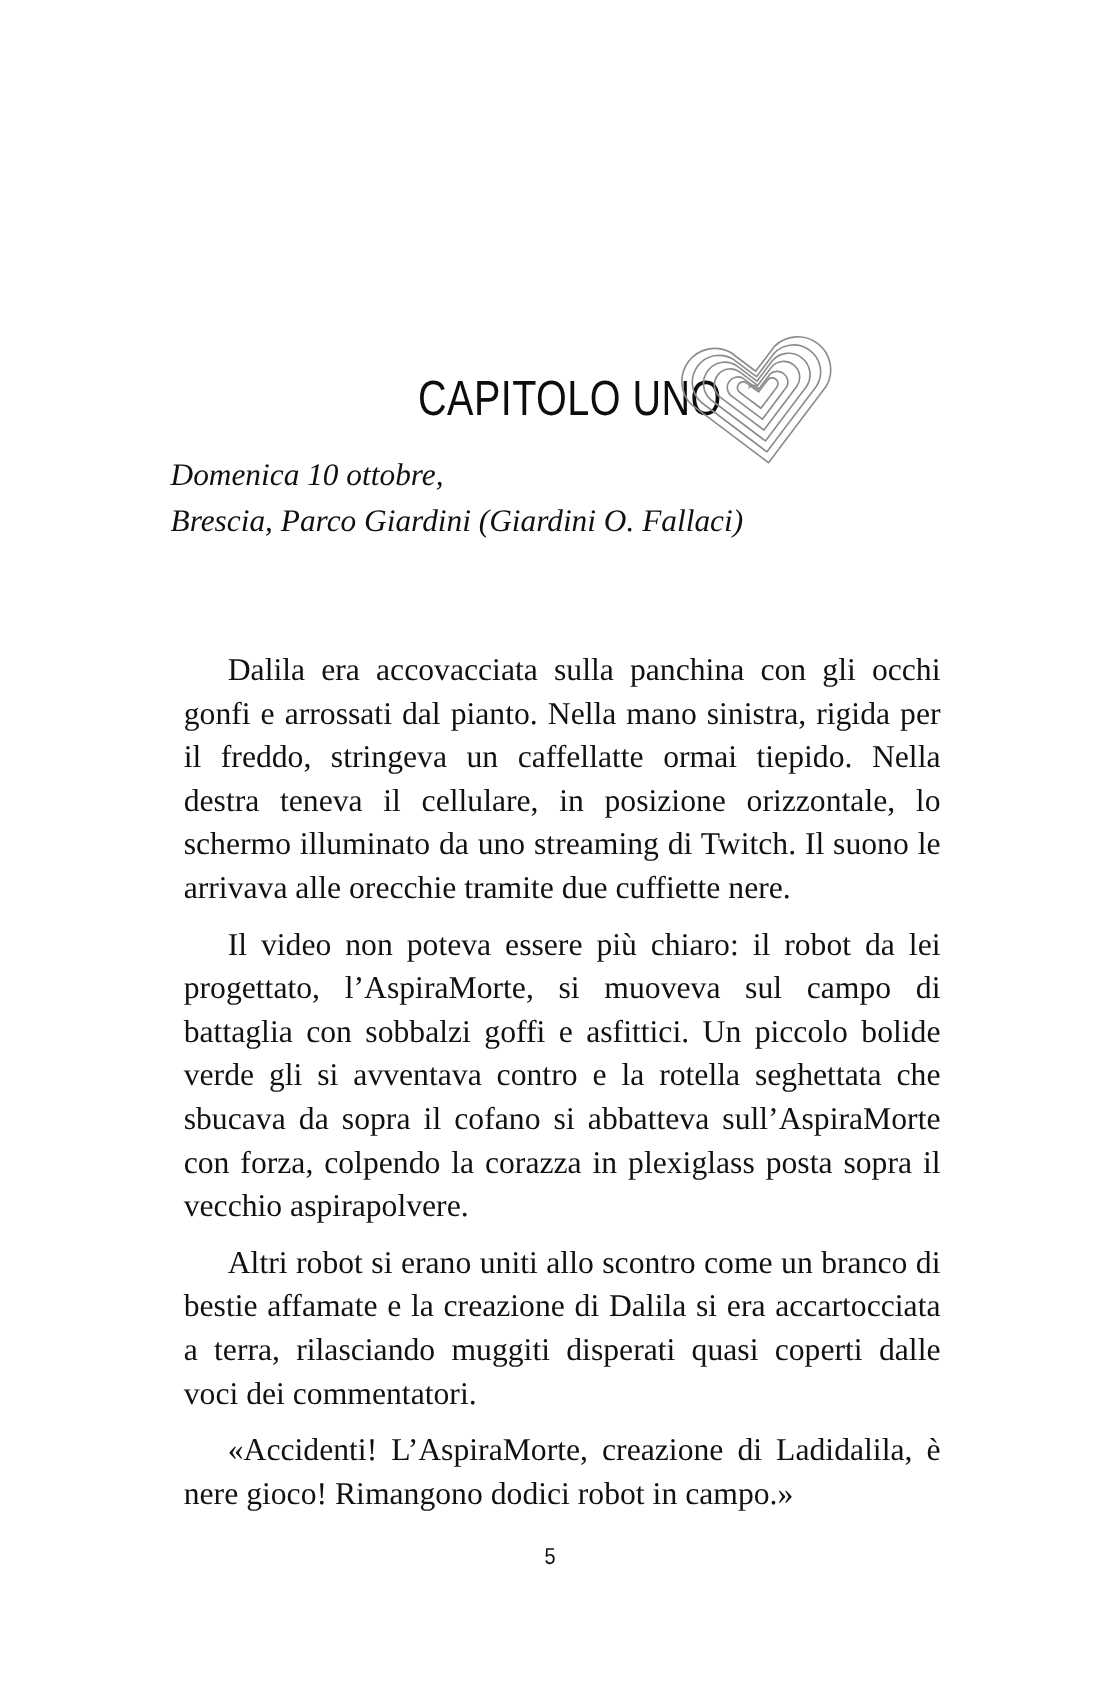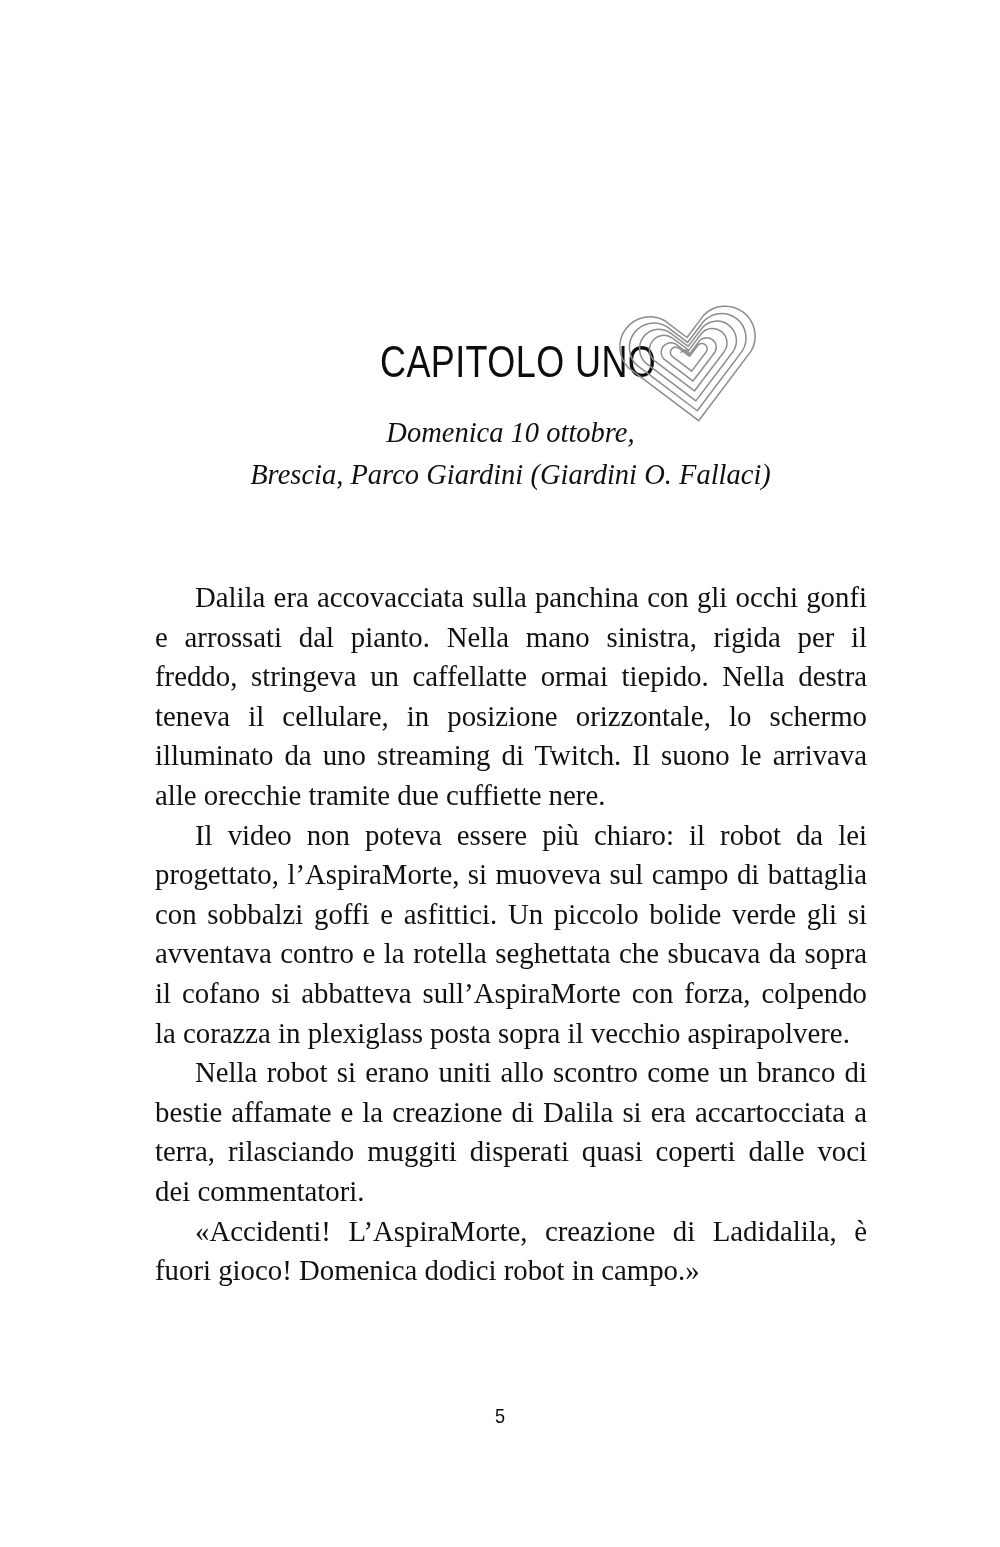--- a/index.html
+++ b/index.html
@@ -60,38 +60,38 @@
     pointer-events: none;
   }
   .heart-mark svg { display: block; width: 160px; height: 152px; }
 
   
   .epigraph {
     position: absolute;
     left: 155px;
     top: 412px;
     width: 711px;
-    text-align: center;
+    text-align: left;
     font-family: "Liberation Serif", "DejaVu Serif", serif;
     font-style: italic;
     font-size: 28.5px;
     line-height: 42px;
     color: #111111;
   }
   .epigraph div { white-space: nowrap; }
 
   
   .body-text {
     position: absolute;
     left: 155px;
     top: 578px;
     width: 712px;
   }
   .body-text p {
-    margin: 0;
+    margin: 12px;
     font-size: 28.8px;
     line-height: 39.6px;
     text-align: justify;
     text-justify: inter-word;
     text-indent: 40px;
     color: #111111;
     hyphens: none;
   }
 
   
@@ -135,19 +135,19 @@
   </div>
 
   <div class="epigraph">
     <div>Domenica 10 ottobre,</div>
     <div>Brescia, Parco Giardini (Giardini O. Fallaci)</div>
   </div>
 
   <div class="body-text">
     <p>Dalila era accovacciata sulla panchina con gli occhi gonfi e arrossati dal pianto. Nella mano sinistra, rigida per il freddo, stringeva un caffellatte ormai tiepido. Nella destra teneva il cellulare, in posizione orizzontale, lo schermo illuminato da uno streaming di Twitch. Il suono le arrivava alle orecchie tramite due cuffiette nere.</p>
     <p>Il video non poteva essere più chiaro: il robot da lei progettato, l’AspiraMorte, si muoveva sul campo di battaglia con sobbalzi goffi e asfittici. Un piccolo bolide verde gli si avventava contro e la rotella seghettata che sbucava da sopra il cofano si abbatteva sull’AspiraMorte con forza, colpendo la corazza in plexiglass posta sopra il vecchio aspirapolvere.</p>
-    <p>Nella robot si erano uniti allo scontro come un branco di bestie affamate e la creazione di Dalila si era accartocciata a terra, rilasciando muggiti disperati quasi coperti dalle voci dei commentatori.</p>
-    <p>«Accidenti! L’AspiraMorte, creazione di Ladidalila, è fuori gioco! Domenica dodici robot in campo.»</p>
+    <p>Altri robot si erano uniti allo scontro come un branco di bestie affamate e la creazione di Dalila si era accartocciata a terra, rilasciando muggiti disperati quasi coperti dalle voci dei commentatori.</p>
+    <p>«Accidenti! L’AspiraMorte, creazione di Ladidalila, è nere gioco! Rimangono dodici robot in campo.»</p>
   </div>
 
   <div class="folio">5</div>
 
 </div>
 
 </body></html>

